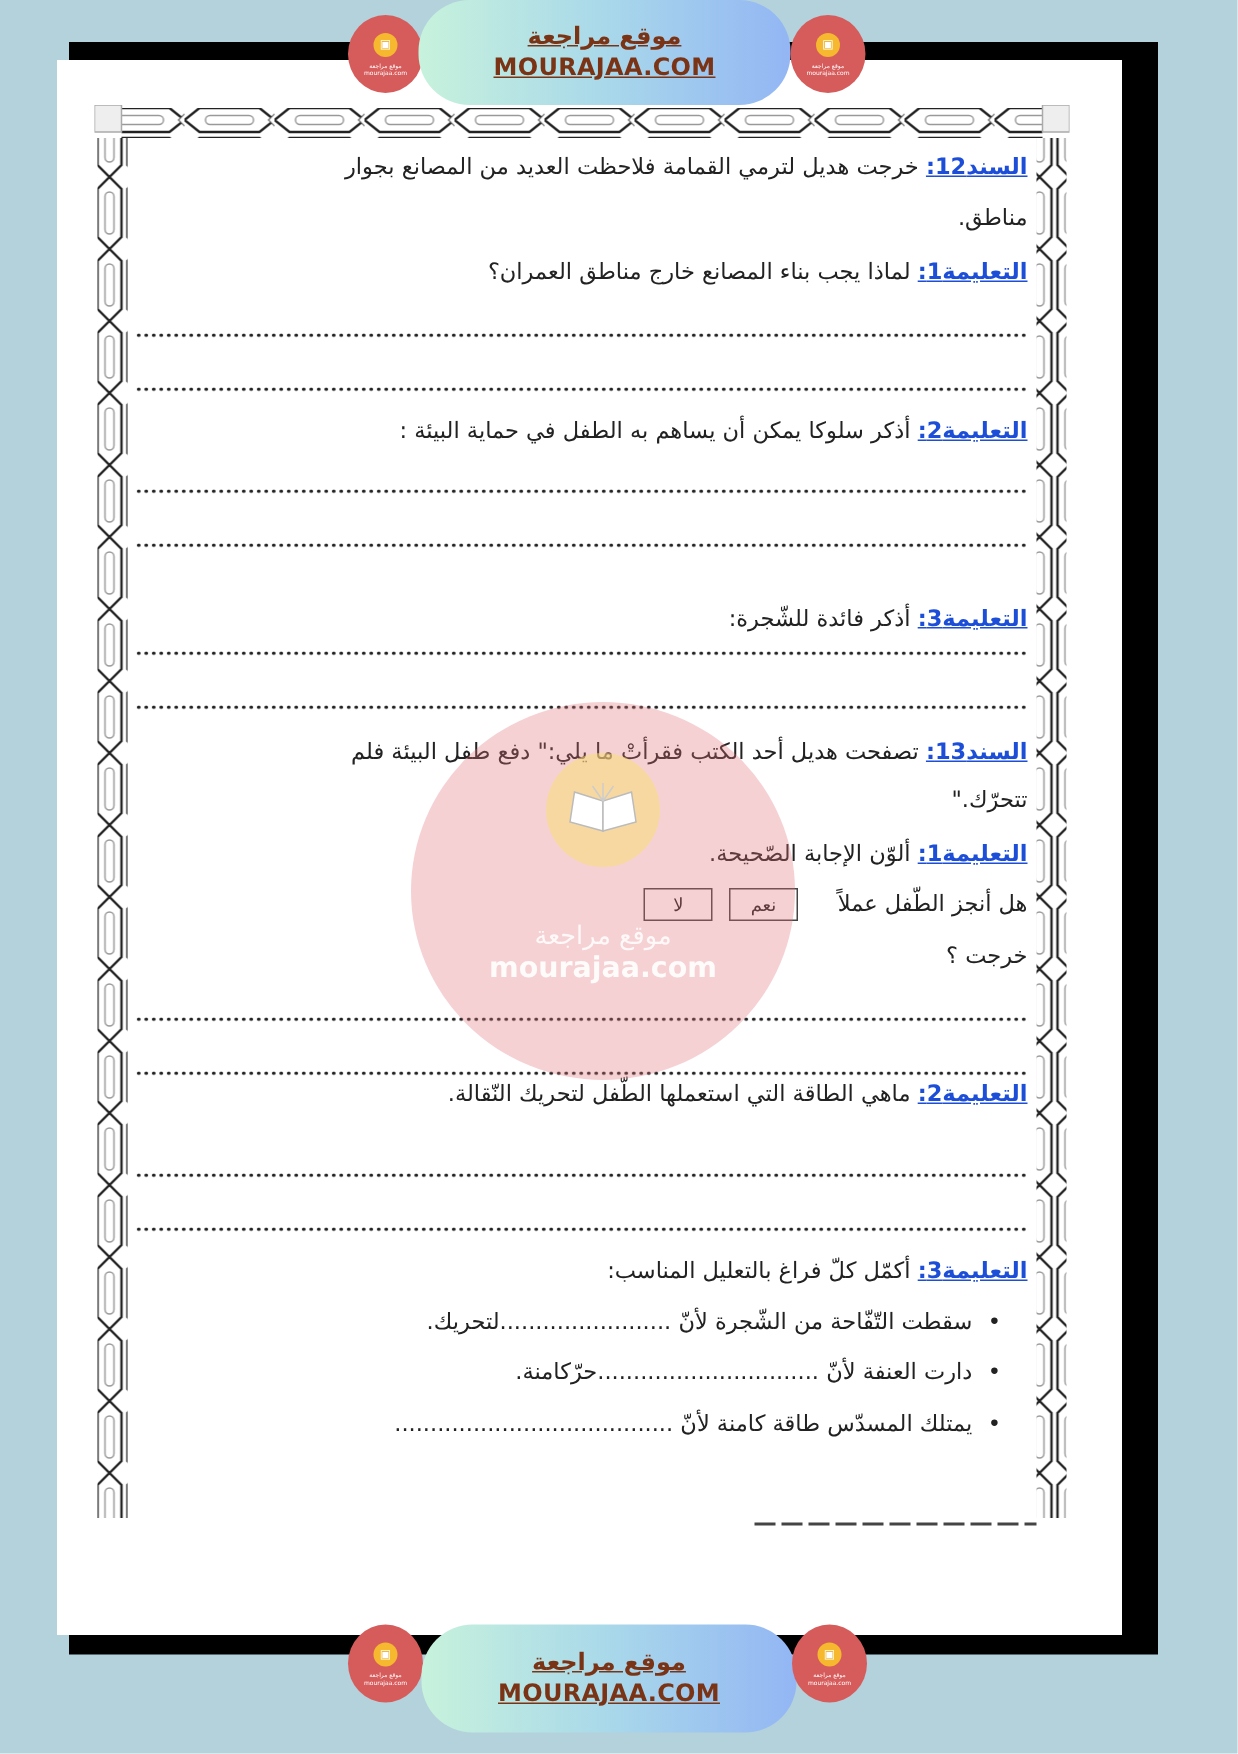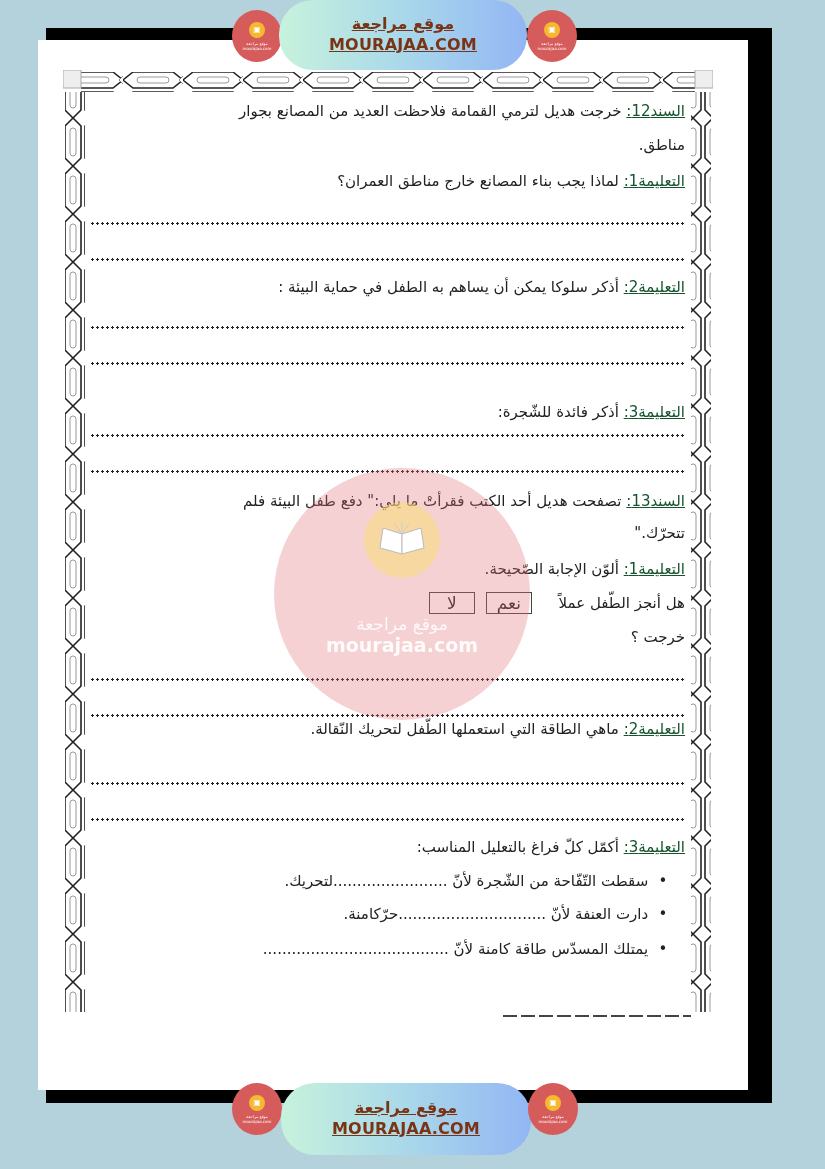--- a/index.html
+++ b/index.html
@@ -57,30 +57,30 @@
     color: #fff; font-size: 4px; line-height: 5px; margin-top: 3px; text-align: center;
   }
 
   
   .doc {
     position: absolute; left: 90px; top: 92px; width: 595px;
     direction: rtl; text-align: right;
     font-family: "DejaVu Sans", sans-serif; font-size: 15px; color: #222;
   }
   .line { position: absolute; right: 0; white-space: nowrap; }
-  .label { font-weight: normal; text-decoration: underline; color: #14532d; }
+  .label { font-weight: bold; text-decoration: underline; color: #1d4ed8; }
   .dots {
     position: absolute; left: 0; right: 0; height: 3px;
     background-image: radial-gradient(circle, #222 1px, transparent 1.3px);
     background-size: 5px 3px; background-repeat: repeat-x;
   }
   .answer-box {
     display: inline-block; border: 1.5px solid #444; height: 22px; min-width: 46px;
     padding: 0 10px; text-align: center; line-height: 20px; vertical-align: middle;
-    font-size: 17px; margin: 0 3px;
+    font-size: 12px; margin: 0 3px;
   }
   .bullet { display: inline-block; width: 20px; text-align: center; }
 
   
   .wm {
     position: absolute; left: 274px; top: 468px; width: 256px; height: 252px;
     border-radius: 50%; background: rgba(224, 112, 118, 0.32);
     display: flex; flex-direction: column; align-items: center; justify-content: center;
     z-index: 3; pointer-events: none;
   }

